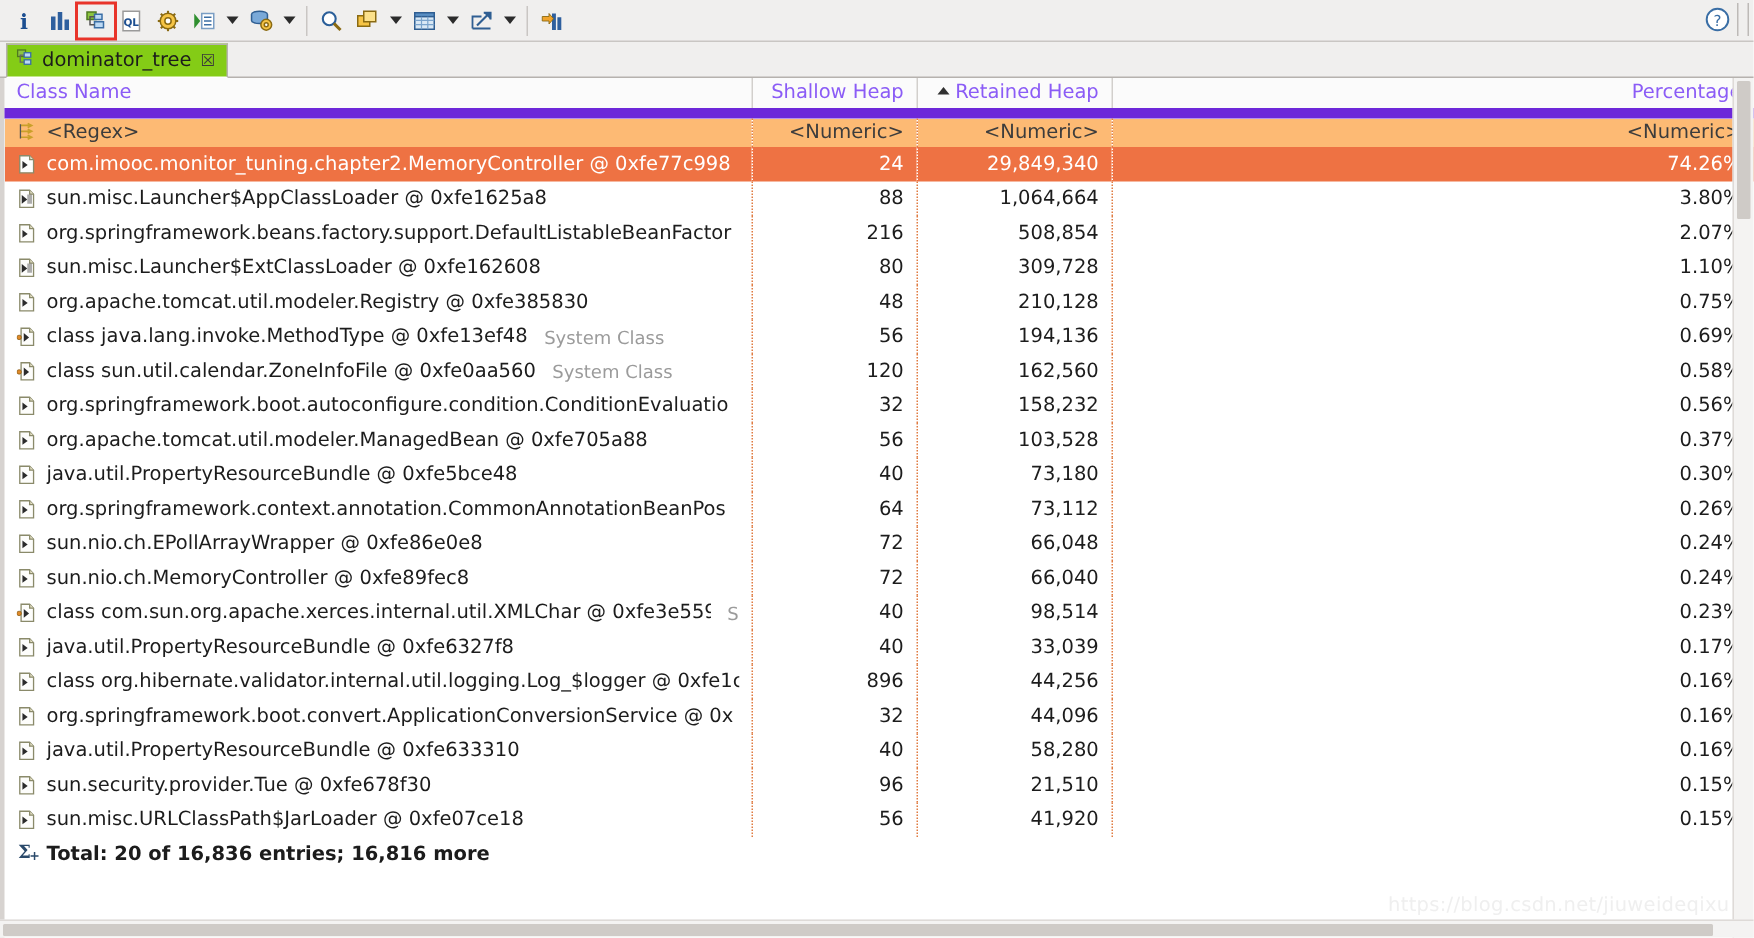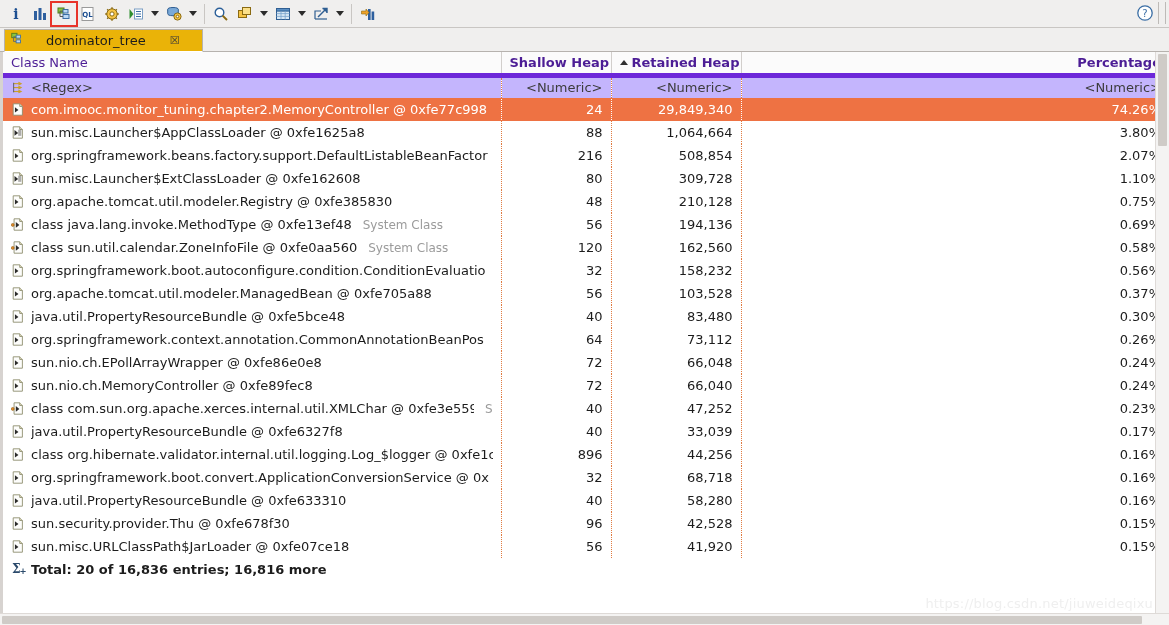--- a/index.html
+++ b/index.html
@@ -78,23 +78,23 @@
     display: flex;
     align-items: flex-end;
     padding-left: 4px;
     box-sizing: border-box;
     position: relative;
   }
   .tab {
     height: 23px;
     display: flex;
     align-items: center;
-    gap: 22px;
-    padding: 0 22px 0 5px;
-    background: #eab308;
+    gap: 4px;
+    padding: 0 7px 0 5px;
+    background: #84cc16;
     border: 1px solid #b6b2ae;
     border-bottom: 1px solid #ffffff;
     box-sizing: border-box;
     position: relative;
     top: 1px;
     font-size: 13px;
   }
   .tab-label { white-space: nowrap; }
   .tab-close {
     font-size: 11px;
@@ -121,29 +121,29 @@
   }
   col.c-name  { width: 498px; }
   col.c-sh    { width: 110px; }
   col.c-ret   { width: 130px; }
   col.c-pct   { width: 428px; }
 
   thead th {
     height: 23px;
     font-weight: normal;
     background: #fbfbfb;
-    border-bottom: 5px solid #6d28d9;
+    border-bottom: 7px solid #6d28d9;
     padding: 0 8px;
     box-sizing: border-box;
-    color: #4c1d95;
+    color: #8b5cf6;
     white-space: nowrap;
     overflow: hidden;
   }
   th.left  { text-align: left; }
-  th.right { text-align: right; font-weight: bold; }
+  th.right { text-align: right; }
   th.sep-l { border-left: 1px solid #d2cfcc; }
   .sort-caret {
     display: inline-block;
     width: 0; height: 0;
     border-left: 4px solid transparent;
     border-right: 4px solid transparent;
     border-bottom: 5px solid #303030;
     margin-right: 4px;
     position: relative;
     top: -2px;
@@ -153,21 +153,21 @@
     height: 23px;
     padding: 0 8px;
     box-sizing: border-box;
     white-space: nowrap;
     overflow: hidden;
     vertical-align: middle;
   }
   td.num { text-align: right; }
   td.dotl { border-left: 1px dotted #e07b41; }
 
-  tr.filter-row td { background: #c4b5fd; color: #3c3c3c; margin-top: 10px; }
+  tr.filter-row td { background: #fdba74; color: #3c3c3c; margin-top: 10px; }
   tr.filter-row td.name-cell { padding-left: 8px; }
 
   tr.row-sel td { background: #ee7243; color: #ffffff; }
   tr.row-sel td.dotl { border-left: 1px dotted #ee7243; }
 
   .cell-inner {
     display: flex;
     align-items: center;
     gap: 6px;
     overflow: hidden;
@@ -610,21 +610,21 @@
                 <svg class="obj-icon" viewBox="0 0 16 16">
                   <path d="M2.5 1.5 h7.5 l3 3 v10 h-10.5 z" fill="#fdfdfb" stroke="#8a8a6a"></path>
                   <path d="M10 1.5 v3 h3" fill="#e8e4c8" stroke="#8a8a6a"></path>
                   <path d="M4.5 5.5 L4.5 11.5 L8.5 8.5 Z" fill="#2b2b2b"></path>
                 </svg>
               </span>
               <span class="cell-text">java.util.PropertyResourceBundle @ 0xfe5bce48</span>
             </span>
           </td>
           <td class="num dotl">40</td>
-          <td class="num dotl">83,480</td>
+          <td class="num dotl">73,180</td>
           <td class="num dotl">0.30%</td>
         </tr>
         <tr>
           <td>
             <span class="cell-inner">
               <span style="flex: 0 0 auto; display: block;">
                 <svg class="obj-icon" viewBox="0 0 16 16">
                   <path d="M2.5 1.5 h7.5 l3 3 v10 h-10.5 z" fill="#fdfdfb" stroke="#8a8a6a"></path>
                   <path d="M10 1.5 v3 h3" fill="#e8e4c8" stroke="#8a8a6a"></path>
                   <path d="M4.5 5.5 L4.5 11.5 L8.5 8.5 Z" fill="#2b2b2b"></path>
@@ -680,21 +680,21 @@
                   <path d="M10 1.5 v3 h3" fill="#e8e4c8" stroke="#8a8a6a"></path>
                   <path d="M5.5 5.2 L5.5 11.8 L9.6 8.5 Z" fill="#2b2b2b"></path>
                   <circle cx="2" cy="8.5" r="1.7" fill="#e08a2a" stroke="#8a5a12" stroke-width="0.6"></circle>
                 </svg>
               </span>
               <span class="cell-text">class com.sun.org.apache.xerces.internal.util.XMLChar @ 0xfe3e5590</span>
               <span class="sysclass">S</span>
             </span>
           </td>
           <td class="num dotl">40</td>
-          <td class="num dotl">47,252</td>
+          <td class="num dotl">98,514</td>
           <td class="num dotl">0.23%</td>
         </tr>
         <tr>
           <td>
             <span class="cell-inner">
               <span style="flex: 0 0 auto; display: block;">
                 <svg class="obj-icon" viewBox="0 0 16 16">
                   <path d="M2.5 1.5 h7.5 l3 3 v10 h-10.5 z" fill="#fdfdfb" stroke="#8a8a6a"></path>
                   <path d="M10 1.5 v3 h3" fill="#e8e4c8" stroke="#8a8a6a"></path>
                   <path d="M4.5 5.5 L4.5 11.5 L8.5 8.5 Z" fill="#2b2b2b"></path>
@@ -731,21 +731,21 @@
                 <svg class="obj-icon" viewBox="0 0 16 16">
                   <path d="M2.5 1.5 h7.5 l3 3 v10 h-10.5 z" fill="#fdfdfb" stroke="#8a8a6a"></path>
                   <path d="M10 1.5 v3 h3" fill="#e8e4c8" stroke="#8a8a6a"></path>
                   <path d="M4.5 5.5 L4.5 11.5 L8.5 8.5 Z" fill="#2b2b2b"></path>
                 </svg>
               </span>
               <span class="cell-text">org.springframework.boot.convert.ApplicationConversionService @ 0x</span>
             </span>
           </td>
           <td class="num dotl">32</td>
-          <td class="num dotl">68,718</td>
+          <td class="num dotl">44,096</td>
           <td class="num dotl">0.16%</td>
         </tr>
         <tr>
           <td>
             <span class="cell-inner">
               <span style="flex: 0 0 auto; display: block;">
                 <svg class="obj-icon" viewBox="0 0 16 16">
                   <path d="M2.5 1.5 h7.5 l3 3 v10 h-10.5 z" fill="#fdfdfb" stroke="#8a8a6a"></path>
                   <path d="M10 1.5 v3 h3" fill="#e8e4c8" stroke="#8a8a6a"></path>
                   <path d="M4.5 5.5 L4.5 11.5 L8.5 8.5 Z" fill="#2b2b2b"></path>
@@ -761,25 +761,25 @@
         <tr>
           <td>
             <span class="cell-inner">
               <span style="flex: 0 0 auto; display: block;">
                 <svg class="obj-icon" viewBox="0 0 16 16">
                   <path d="M2.5 1.5 h7.5 l3 3 v10 h-10.5 z" fill="#fdfdfb" stroke="#8a8a6a"></path>
                   <path d="M10 1.5 v3 h3" fill="#e8e4c8" stroke="#8a8a6a"></path>
                   <path d="M4.5 5.5 L4.5 11.5 L8.5 8.5 Z" fill="#2b2b2b"></path>
                 </svg>
               </span>
-              <span class="cell-text">sun.security.provider.Thu @ 0xfe678f30</span>
+              <span class="cell-text">sun.security.provider.Tue @ 0xfe678f30</span>
             </span>
           </td>
           <td class="num dotl">96</td>
-          <td class="num dotl">42,528</td>
+          <td class="num dotl">21,510</td>
           <td class="num dotl">0.15%</td>
         </tr>
         <tr>
           <td>
             <span class="cell-inner">
               <span style="flex: 0 0 auto; display: block;">
                 <svg class="obj-icon" viewBox="0 0 16 16">
                   <path d="M2.5 1.5 h7.5 l3 3 v10 h-10.5 z" fill="#fdfdfb" stroke="#8a8a6a"></path>
                   <path d="M10 1.5 v3 h3" fill="#e8e4c8" stroke="#8a8a6a"></path>
                   <path d="M4.5 5.5 L4.5 11.5 L8.5 8.5 Z" fill="#2b2b2b"></path>

